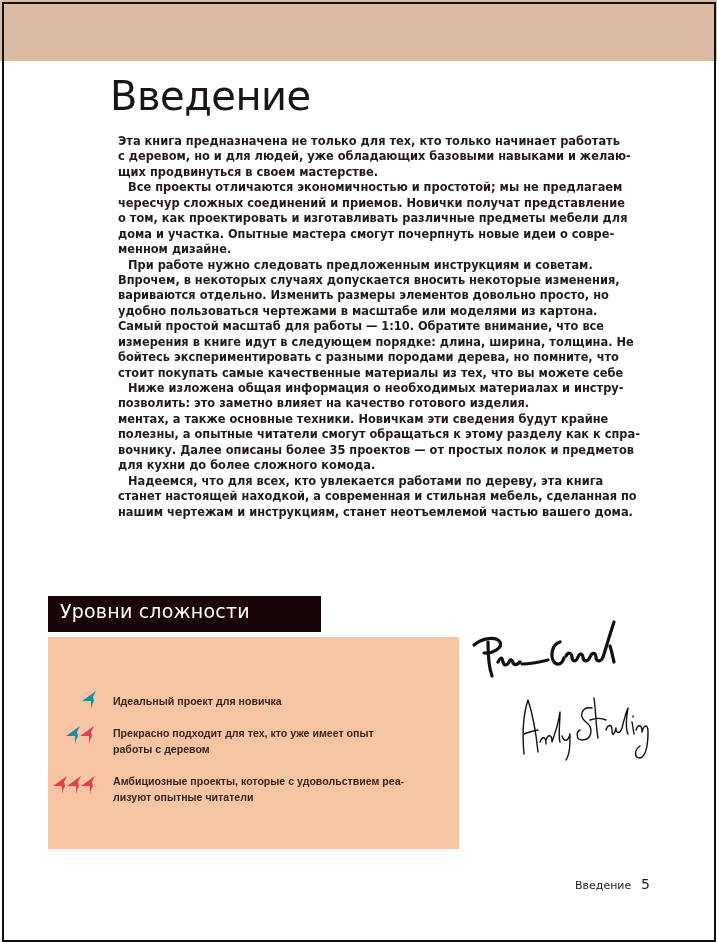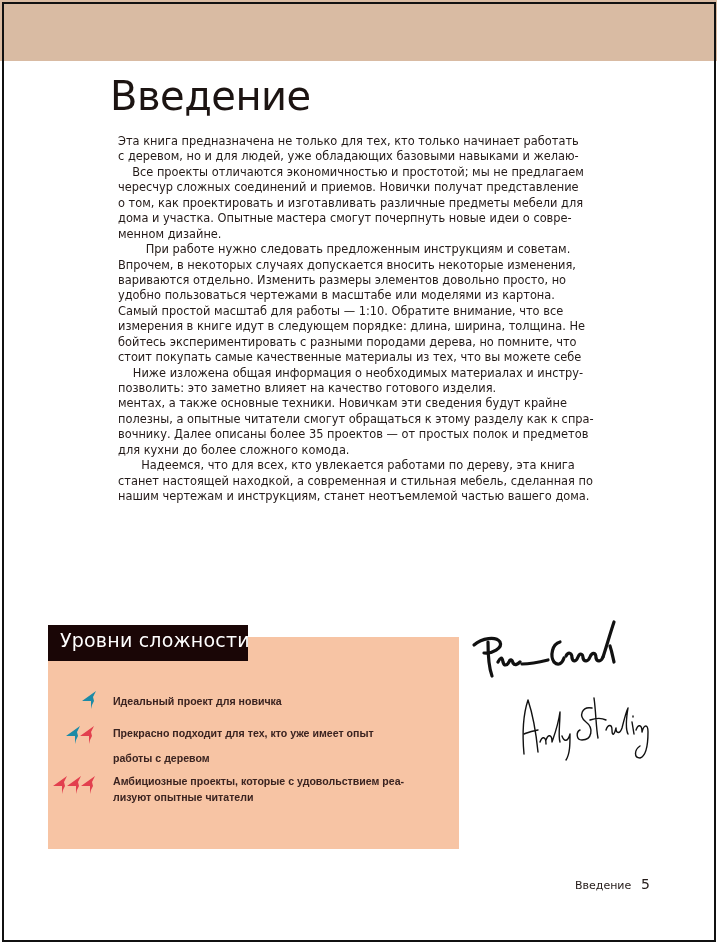--- a/index.html
+++ b/index.html
@@ -18,27 +18,27 @@
   }
   .page-title {
     position: absolute; left: 110px; top: 72px;
     font-family: "DejaVu Sans", sans-serif;
     font-size: 40px; font-weight: normal; color: #1c1412;
     letter-spacing: -0.5px; line-height: 48px; white-space: nowrap;
   }
   .body-text {
     position: absolute; left: 118px; top: 134px; width: 470px;
     font-family: "DejaVu Sans", sans-serif;
-    font-size: 11.4px; line-height: 15.45px; color: #231a18;
+    font-size: 11.4px; line-height: 15.45px; color: #231a18; font-weight: bold;
   }
   .body-text .line { display: block; white-space: nowrap; height: 15.45px; }
   .body-text .line.indent { padding-left: 10px; text-align: center; }
 
   .levels-title-bar {
-    position: absolute; left: 48px; top: 625px; width: 200px; height: 36px;
+    position: absolute; left: 48px; top: 596px; width: 273px; height: 36px;
     background: #1a0606; z-index: 2;
   }
   .levels-title {
     position: absolute; left: 12px; top: 4px;
     font-family: "DejaVu Sans", sans-serif; font-size: 19px; color: #ffffff;
     white-space: nowrap; letter-spacing: 0.2px;
   }
   .levels-box {
     position: absolute; left: 48px; top: 637px; width: 411px; height: 212px;
     background: #f7c4a4;
@@ -64,20 +64,21 @@
 <body>
 
 <div class="header-band"></div>
 <div class="page-border"></div>
 
 <h1 class="page-title" style="margin:0;">Введение</h1>
 
 <div class="body-text">
   <span class="line">Эта книга предназначена не только для тех, кто только начинает работать</span>
   <span class="line">с деревом, но и для людей, уже обладающих базовыми навыками и желаю-</span>
+  <span class="line">щих продвинуться в своем мастерстве.</span>
   <span class="line indent">Все проекты отличаются экономичностью и простотой; мы не предлагаем</span>
   <span class="line">чересчур сложных соединений и приемов. Новички получат представление</span>
   <span class="line">о том, как проектировать и изготавливать различные предметы мебели для</span>
   <span class="line">дома и участка. Опытные мастера смогут почерпнуть новые идеи о совре-</span>
   <span class="line">менном дизайне.</span>
   <span class="line indent">При работе нужно следовать предложенным инструкциям и советам.</span>
   <span class="line">Впрочем, в некоторых случаях допускается вносить некоторые изменения,</span>
   <span class="line">вариваются отдельно. Изменить размеры элементов довольно просто, но</span>
   <span class="line">удобно пользоваться чертежами в масштабе или моделями из картона.</span>
   <span class="line">Самый простой масштаб для работы — 1:10. Обратите внимание, что все</span>
@@ -106,21 +107,21 @@
   </svg>
   <span class="level-text" style="top:693px;">Идеальный проект для новичка</span>
 </div>
 
 <div class="level-item" style="left:0; top:0;">
   <svg class="level-icons" style="left:66px; top:726px;" width="30" height="18" viewBox="0 0 30 18">
     <polygon points="14,0 0,10 9,10 9,18 10,14 12,10 11,6" fill="#1c8aa6"></polygon>
     <polygon points="28,0 14,10 23,10 23,18 24,14 26,10 25,6" fill="#e2404e"></polygon>
   </svg>
   <span class="level-text" style="top:725px;">Прекрасно подходит для тех, кто уже имеет опыт</span>
-  <span class="level-text" style="top:741px;margin-top:9px;">работы с деревом</span>
+  <span class="level-text" style="top:741px;">работы с деревом</span>
 </div>
 
 <div class="level-item" style="left:0; top:0;">
   <svg class="level-icons" style="left:53px; top:776px;" width="44" height="18" viewBox="0 0 44 18">
     <polygon points="14,0 0,10 9,10 9,18 10,14 12,10 11,6" fill="#e2404e"></polygon>
     <polygon points="28,0 14,10 23,10 23,18 24,14 26,10 25,6" fill="#e2404e"></polygon>
     <polygon points="42,0 28,10 37,10 37,18 38,14 40,10 39,6" fill="#e2404e"></polygon>
   </svg>
   <span class="level-text" style="top:773px;">Амбициозные проекты, которые с удовольствием реа-</span>
   <span class="level-text" style="top:789px;">лизуют опытные читатели</span>

